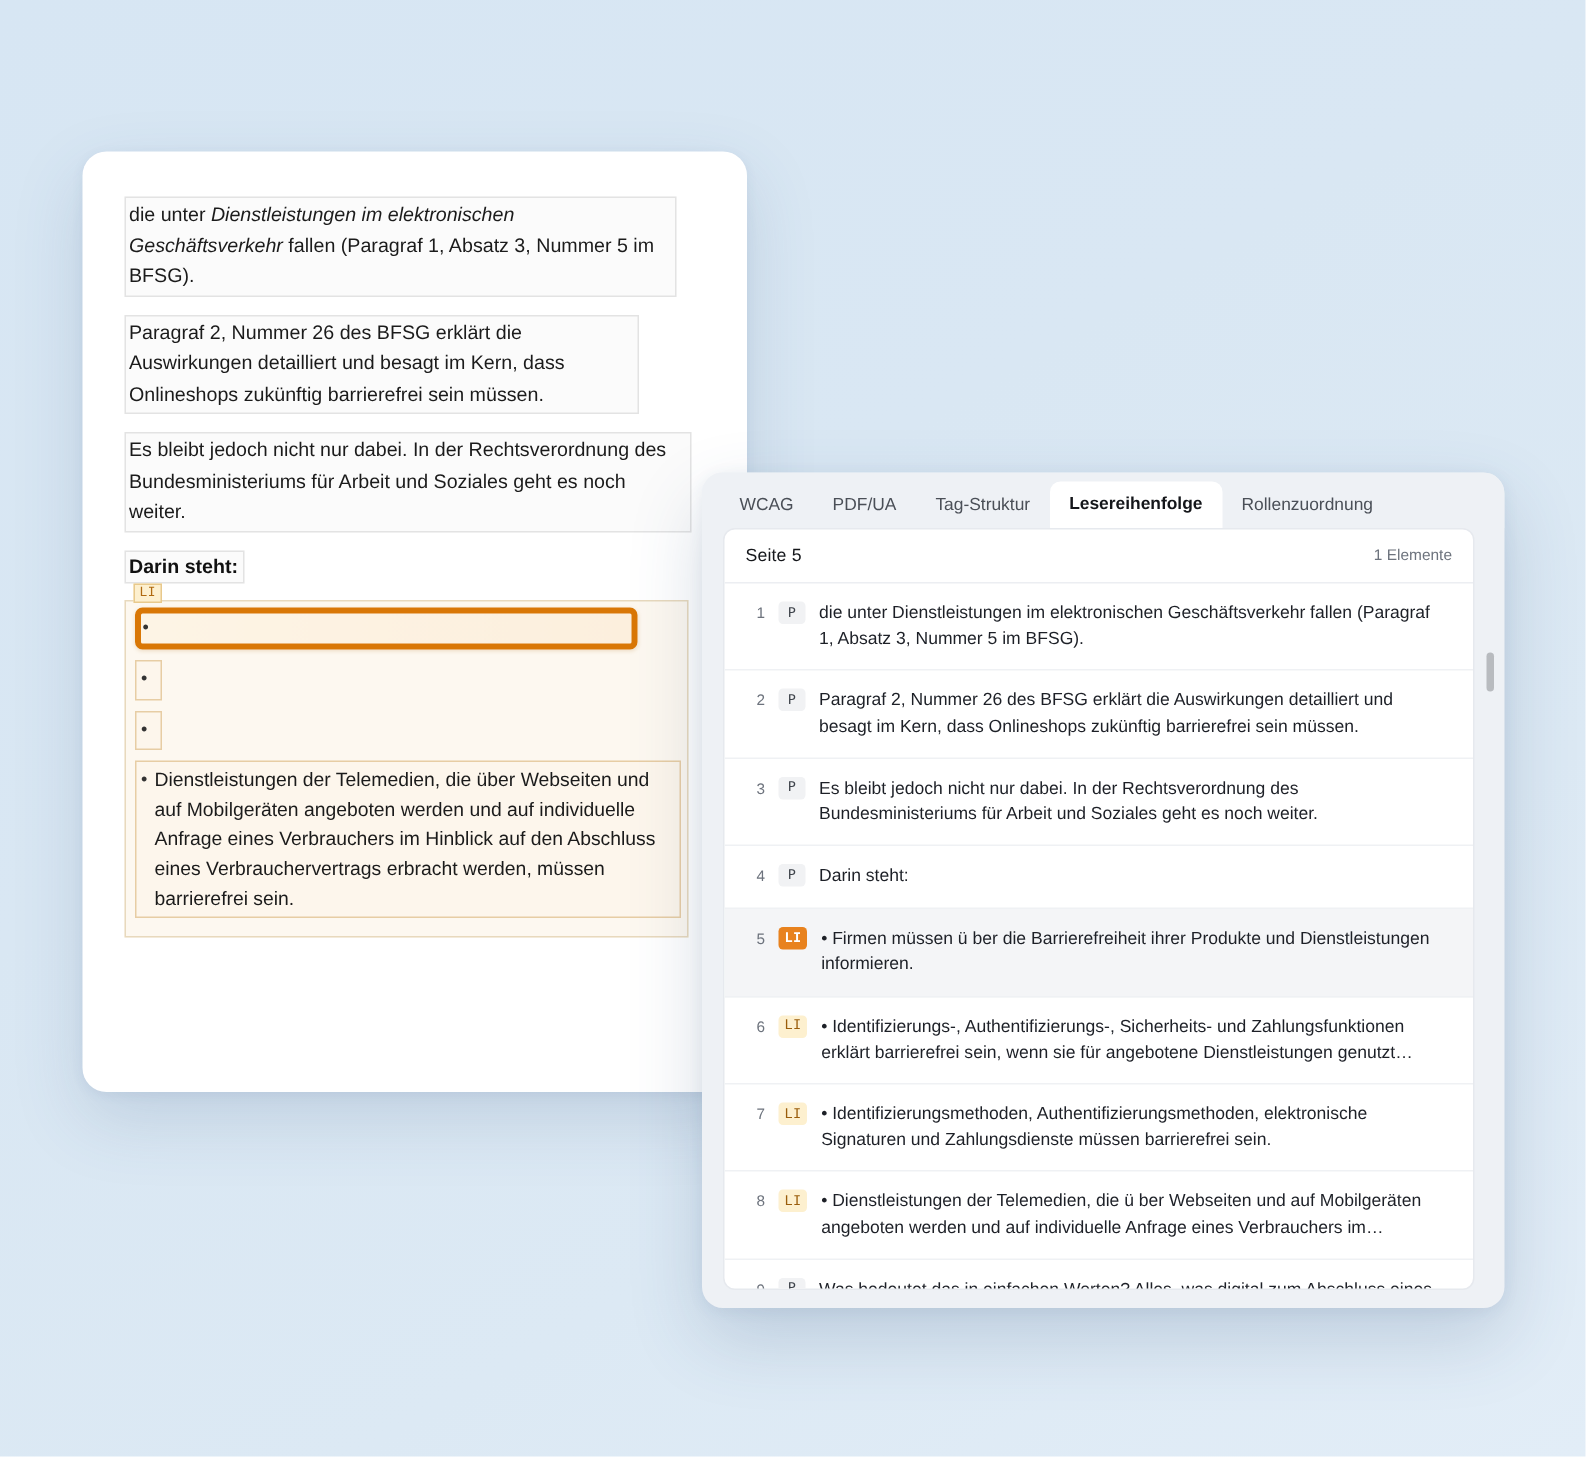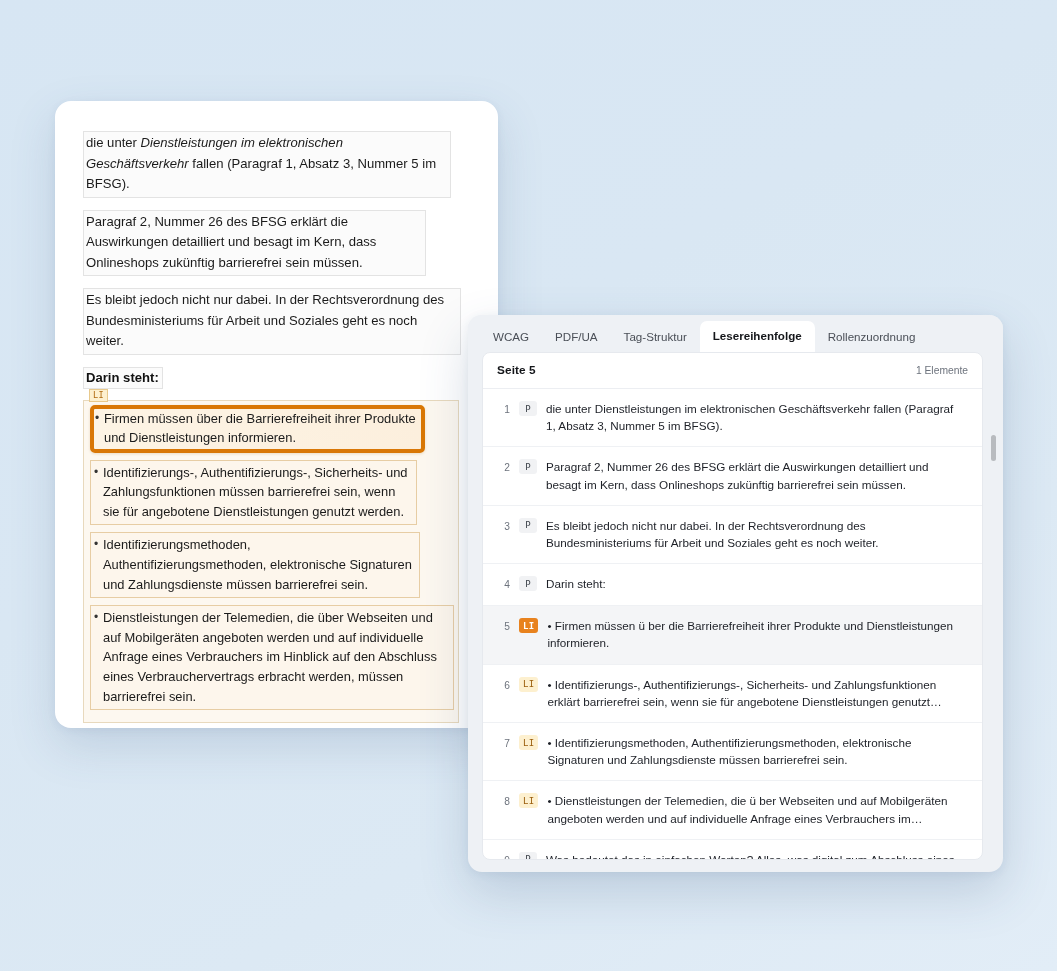--- a/index.html
+++ b/index.html
@@ -141,21 +141,21 @@
     background:#ffffff;
     border:1px solid #e6e9ee;
     border-radius:8px;
     overflow:hidden;
   }
   #panel-head {
     display:flex; align-items:center; justify-content:space-between;
     padding:10px 14px 11px 14px;
     border-bottom:1px solid #eceef2;
   }
-  #panel-head .seite { font-size:11.8px; font-weight:bold; color:#14161a; letter-spacing:.1px; }
+  #panel-head .seite { font-size:11.8px; font-weight:normal; color:#14161a; letter-spacing:.1px; }
   #panel-head .count { font-size:10.3px; color:#6d737d; }
 
   .row {
     display:flex;
     align-items:flex-start;
     gap:9px;
     padding:11px 16px 12px 14px;
     border-bottom:1px solid #eff1f4;
   }
   .row.highlight { background:#f4f5f7; }
@@ -205,31 +205,28 @@
 
     <div class="doc-para p3">Es bleibt jedoch nicht nur dabei. In der Rechtsverordnung des Bundesministeriums für Arbeit und Soziales geht es noch weiter.</div>
 
     <div class="doc-heading">Darin steht:</div>
 
     <div id="doc-list-wrap">
       <span class="li-tag-label">LI</span>
 
       <div class="doc-li sel li1">
         <span class="bullet">•</span>
-        <span class="li-text">Firmen müssen über die Barrierefreiheit ihrer Produkte und Dienstleistungen informieren.</span>
       </div>
 
       <div class="doc-li li2">
         <span class="bullet">•</span>
-        <span class="li-text">Identifizierungs-, Authentifizierungs-, Sicherheits- und Zahlungsfunktionen müssen barrierefrei sein, wenn sie für angebotene Dienstleistungen genutzt werden.</span>
       </div>
 
       <div class="doc-li li3">
         <span class="bullet">•</span>
-        <span class="li-text">Identifizierungsmethoden, Authentifizierungsmethoden, elektronische Signaturen und Zahlungsdienste müssen barrierefrei sein.</span>
       </div>
 
       <div class="doc-li li4">
         <span class="bullet">•</span>
         <span class="li-text">Dienstleistungen der Telemedien, die über Webseiten und auf Mobilgeräten angeboten werden und auf individuelle Anfrage eines Verbrauchers im Hinblick auf den Abschluss eines Verbrauchervertrags erbracht werden, müssen barrierefrei sein.</span>
       </div>
     </div>
 
     
   </div>

